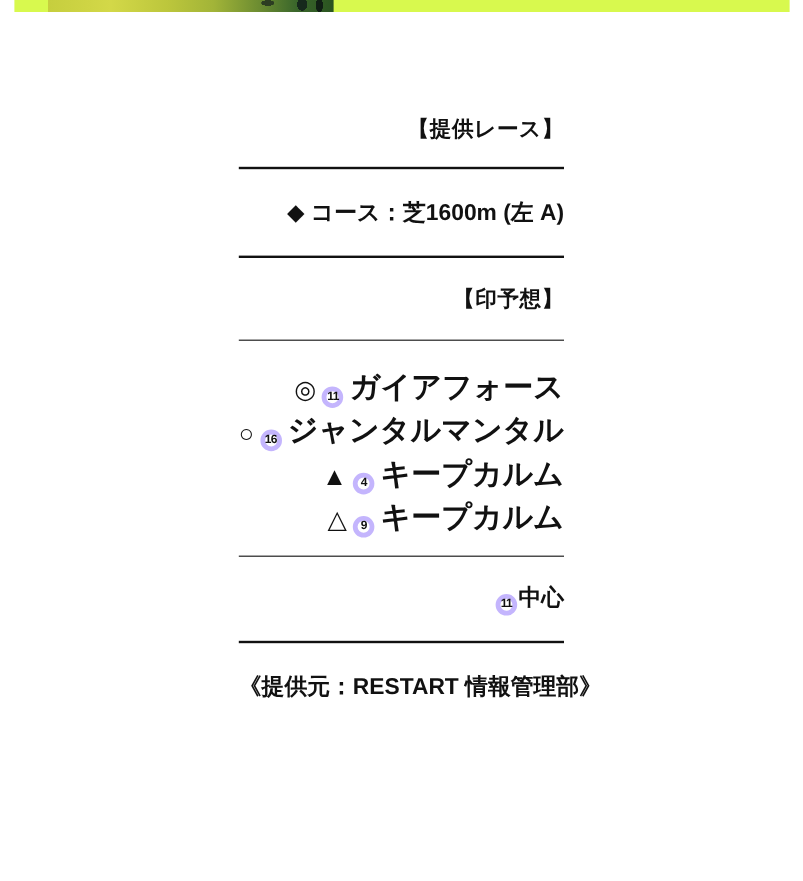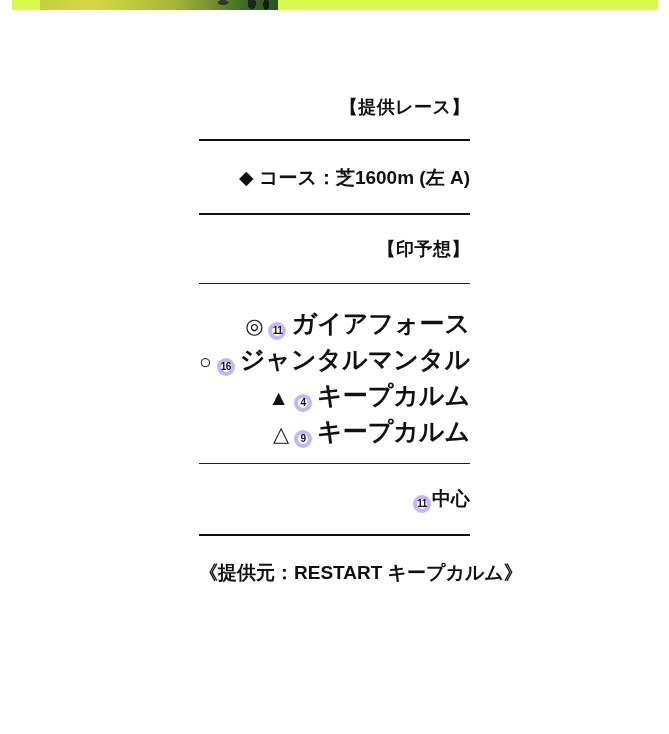--- a/index.html
+++ b/index.html
@@ -126,16 +126,16 @@
     <hr class="hr-thin hr-4">
 
     <p class="row">
       <span class="num-circle inline">
           <span>11</span>
         </span><span>中心</span>
     </p>
 
     <hr class="hr-thick hr-5">
 
-    <p class="footer-row">《提供元：RESTART キープカルム》</p>
+    <p class="footer-row">《提供元：RESTART 情報管理部》</p>
 
   </main>
 </div>
 
 </body></html>

